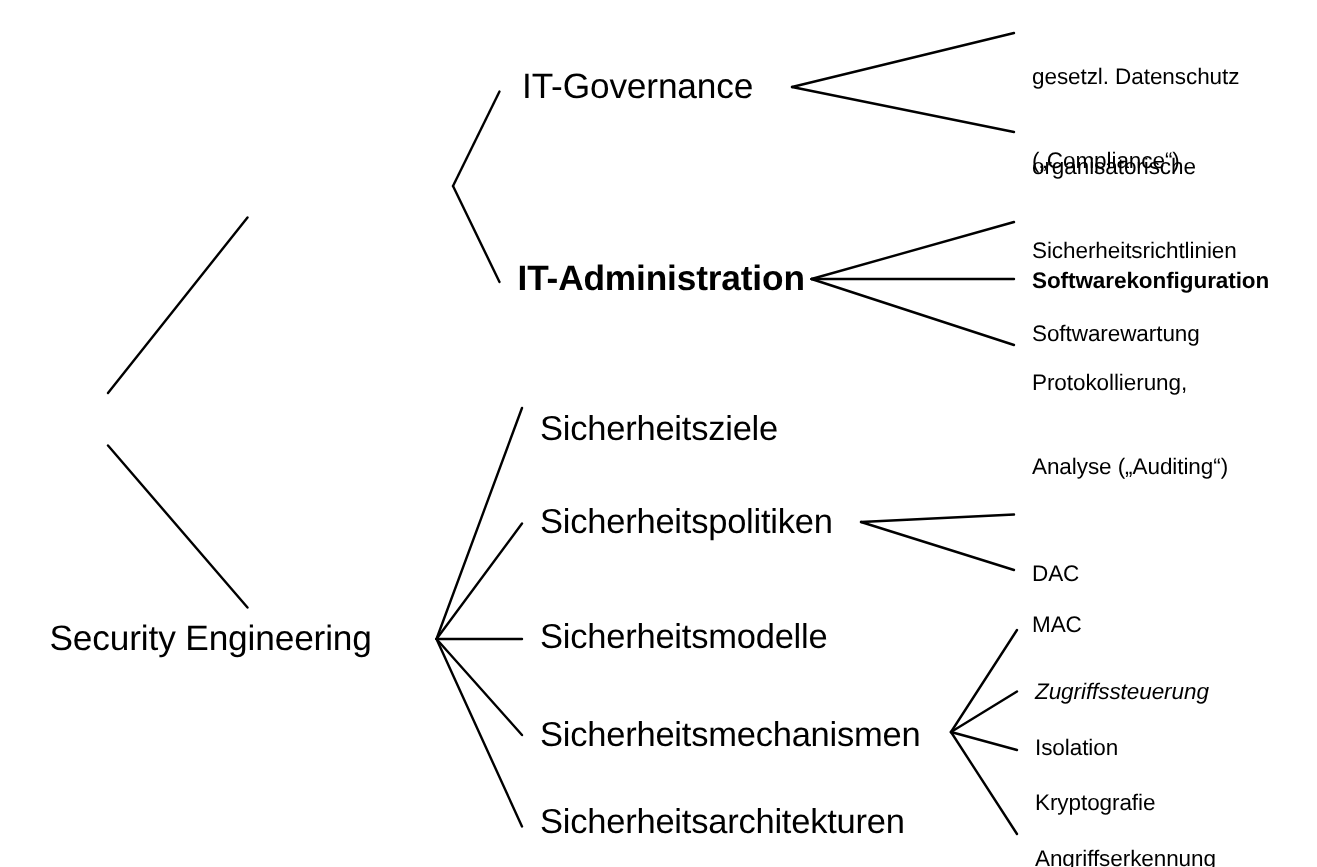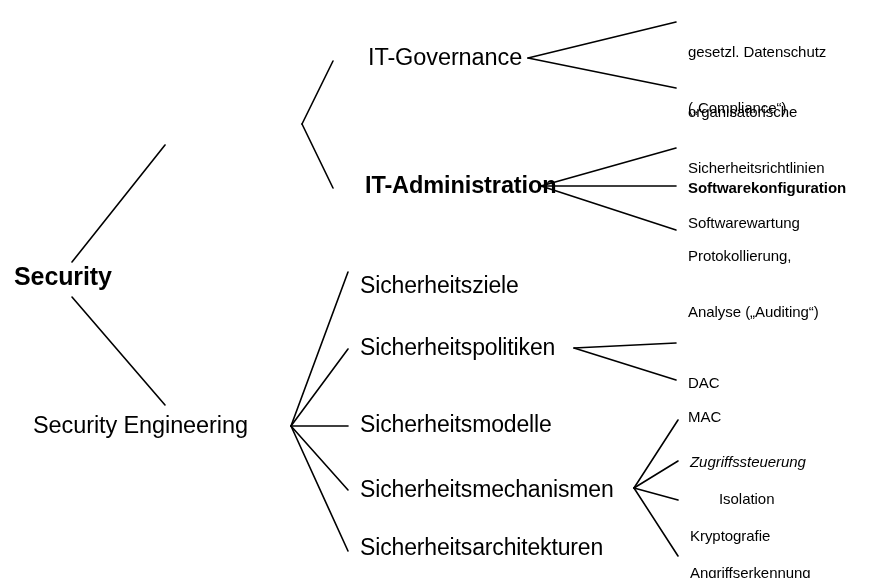--- a/index.html
+++ b/index.html
@@ -41,21 +41,20 @@
     letter-spacing: -0.1px;
   }
   .node-root {
     font-size: 25px;
     font-weight: bold;
     letter-spacing: -0.1px;
   }
   .node-level2 {
     font-size: 23.5px;
     letter-spacing: -0.1px;
-    margin-left: 20px;
   }
   .node-level3 {
     font-size: 23px;
     letter-spacing: -0.15px;
   }
   .node-leaf {
     font-size: 15px;
     letter-spacing: -0.05px;
     line-height: 1.25;
   }
@@ -88,21 +87,20 @@
 
     <line x1="574" y1="348" x2="676" y2="343"></line>
     <line x1="574" y1="348" x2="676" y2="380"></line>
 
     <line x1="634" y1="488" x2="678" y2="420"></line>
     <line x1="634" y1="488" x2="678" y2="461"></line>
     <line x1="634" y1="488" x2="678" y2="500"></line>
     <line x1="634" y1="488" x2="678" y2="556"></line>
   </svg>
 
-  <div class="node node-root" style="left:14px; top:262px;">Security</div>
 
 
   <div class="node node-level1" style="left:33px; top:412px;">Security Engineering</div>
 
   <div class="node node-level2" style="left:348px; top:44px;">IT-Governance</div>
 
   <div class="node node-level2" style="left:345px; top:172px;font-weight:bold;">IT-Administration</div>
 
   <div class="node node-level3" style="left:360px; top:273px;">Sicherheitsziele</div>
 
@@ -142,21 +140,21 @@
   </div>
 
   <div class="node node-leaf" style="left:688px; top:370px;">
     <div>MAC</div>
   </div>
 
   <div class="node node-leaf" style="left:690px; top:415px;font-style:italic;">
     <div>Zugriffssteuerung</div>
   </div>
 
-  <div class="node node-leaf" style="left:690px; top:452px;margin-left:29px;">
+  <div class="node node-leaf" style="left:690px; top:452px;">
     <div>Isolation</div>
   </div>
 
   <div class="node node-leaf" style="left:690px; top:489px;">
     <div>Kryptografie</div>
   </div>
 
   <div class="node node-leaf" style="left:690px; top:526px;">
     <div>Angriffserkennung</div>
     

